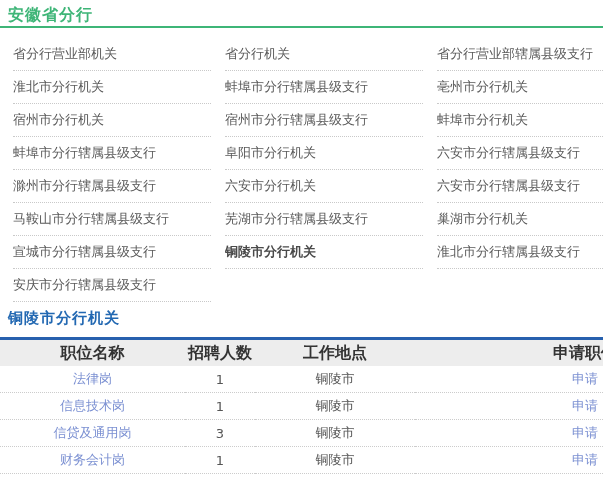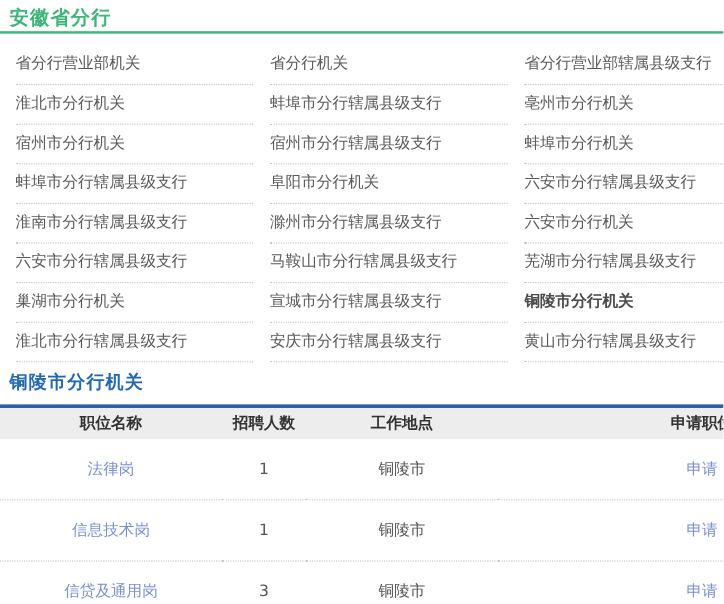--- a/index.html
+++ b/index.html
@@ -36,25 +36,25 @@
     border-bottom: 3px solid #2760ae;
     letter-spacing: 1px;
   }
   .job-table {
     width: 755px; border-collapse: collapse; table-layout: fixed;
     font-size: 13px;
   }
   .job-table th {
     height: 26px; background: #ededed;
     font-weight: bold; color: #333; text-align: center;
-    font-size: 13px; padding: 0;
+    font-size: 16px; padding: 0;
   }
   .job-table td {
     height: 26px; text-align: center; color: #555;
-    border-bottom: 1px dotted #ccc; padding: 16px;
+    border-bottom: 1px dotted #ccc; padding: 4px;
   }
   .pos-link, .apply-link {
     color: #7b90d2; text-decoration: none; cursor: pointer;
   }
 </style>
 </head>
 <body>
 
 <div class="page">
 
@@ -66,32 +66,30 @@
     <div class="branch-cell">省分行营业部辖属县级支行</div>
     <div class="branch-cell">淮北市分行机关</div>
     <div class="branch-cell">蚌埠市分行辖属县级支行</div>
     <div class="branch-cell">亳州市分行机关</div>
     <div class="branch-cell">宿州市分行机关</div>
     <div class="branch-cell">宿州市分行辖属县级支行</div>
     <div class="branch-cell">蚌埠市分行机关</div>
     <div class="branch-cell">蚌埠市分行辖属县级支行</div>
     <div class="branch-cell">阜阳市分行机关</div>
     <div class="branch-cell">六安市分行辖属县级支行</div>
-    <div class="branch-cell">淮南市分行辖属县级支行</div>
     <div class="branch-cell">滁州市分行辖属县级支行</div>
     <div class="branch-cell">六安市分行机关</div>
     <div class="branch-cell">六安市分行辖属县级支行</div>
     <div class="branch-cell">马鞍山市分行辖属县级支行</div>
     <div class="branch-cell">芜湖市分行辖属县级支行</div>
     <div class="branch-cell">巢湖市分行机关</div>
     <div class="branch-cell">宣城市分行辖属县级支行</div>
     <div class="branch-cell selected">铜陵市分行机关</div>
     <div class="branch-cell">淮北市分行辖属县级支行</div>
     <div class="branch-cell">安庆市分行辖属县级支行</div>
-    <div class="branch-cell">黄山市分行辖属县级支行</div>
   </div>
 
   <h2 class="blue-title">铜陵市分行机关</h2>
 
   <table class="job-table">
     <colgroup>
       <col style="width:185px">
         <col style="width:70px">
         <col style="width:160px">
         <col style="width:340px">

